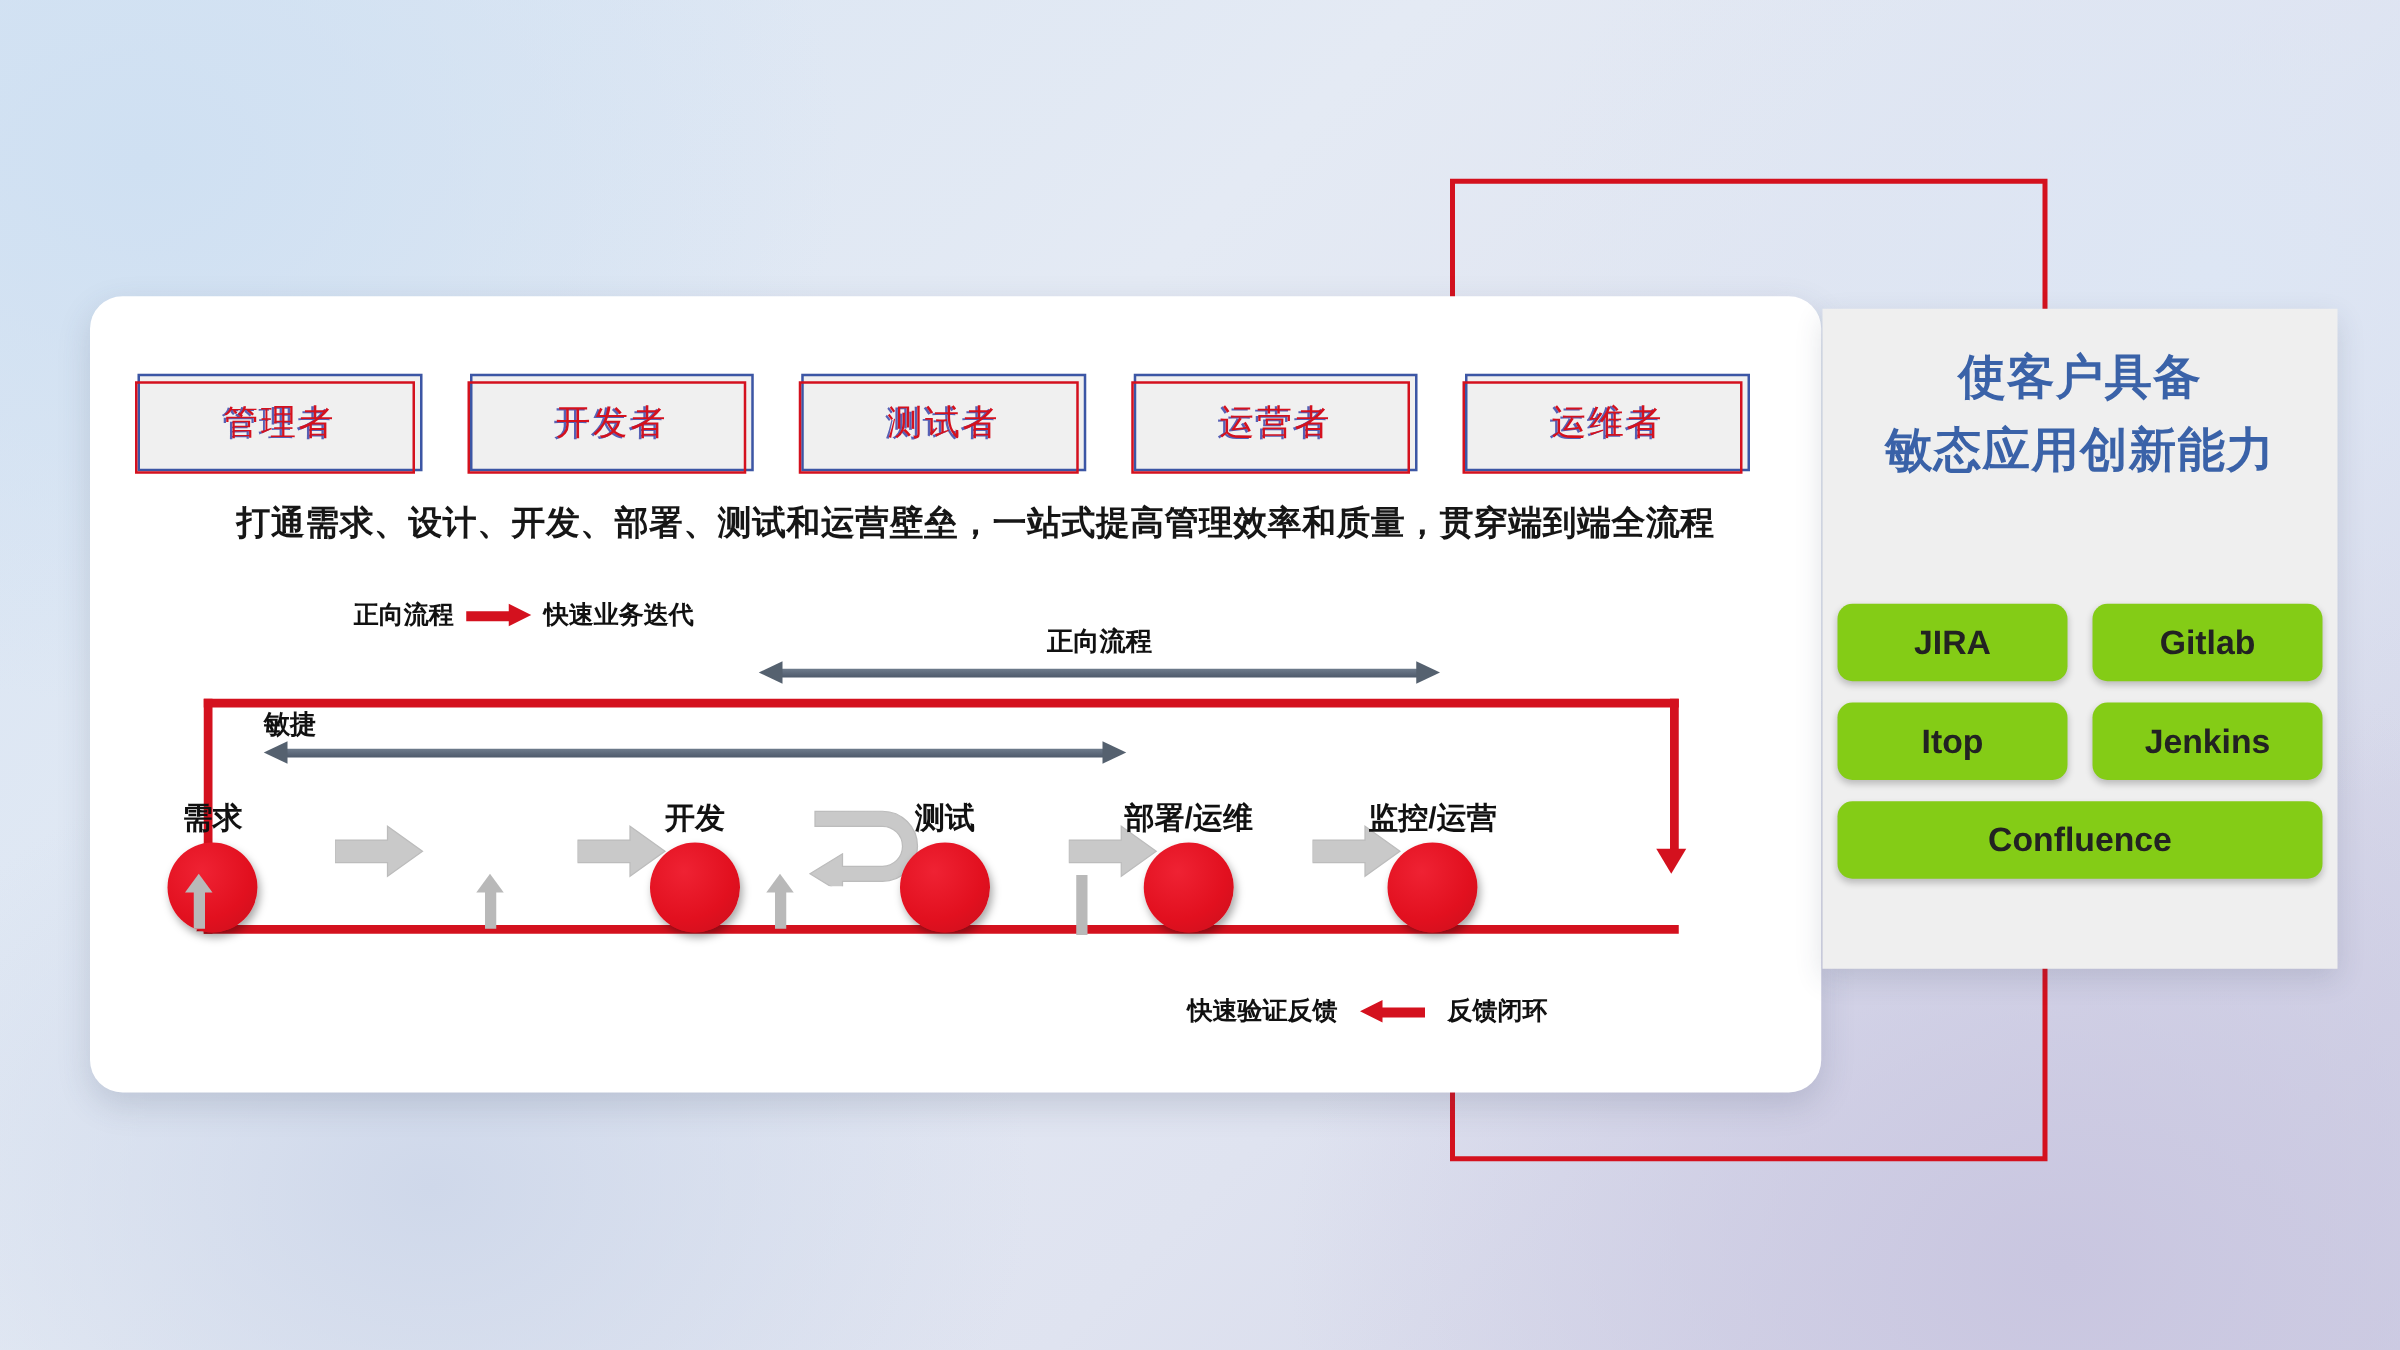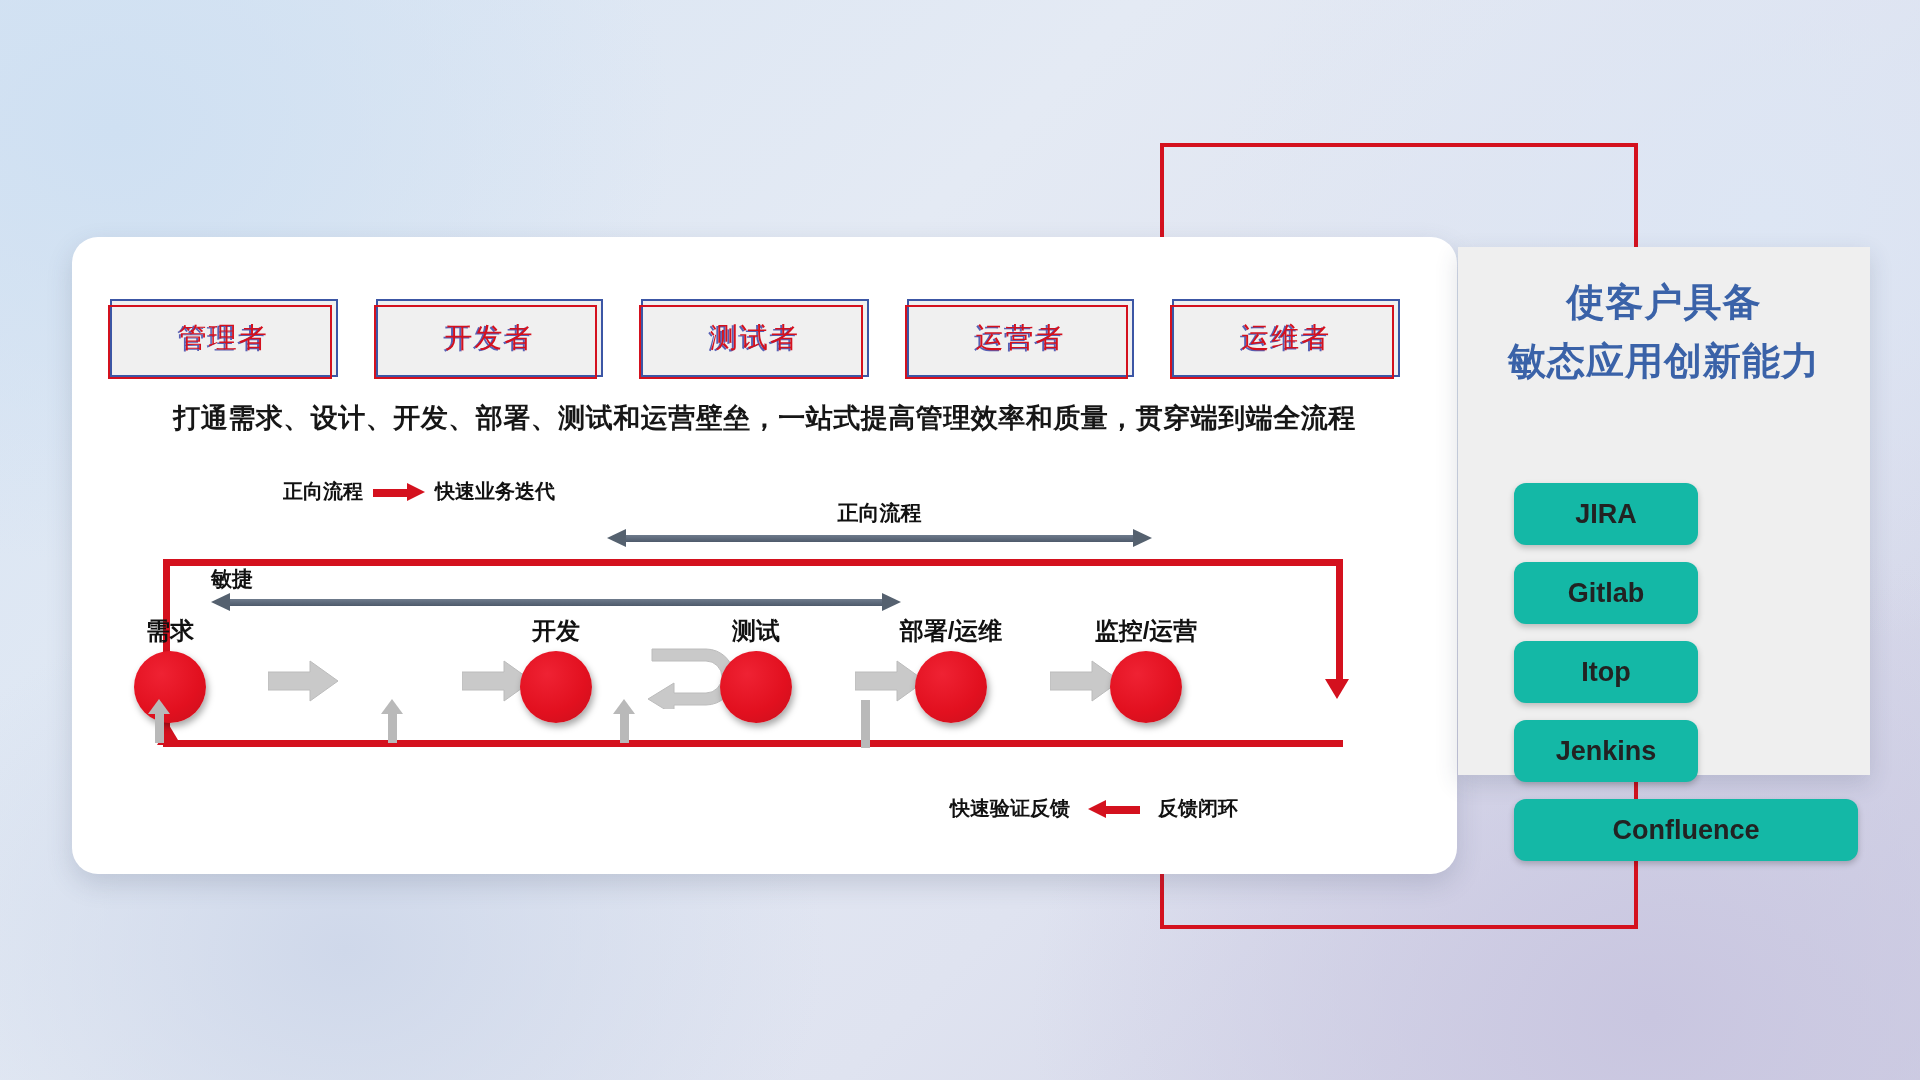--- a/index.html
+++ b/index.html
@@ -38,21 +38,21 @@
     border:2px solid #d4111e;pointer-events:none;
   }
   .role-label{
     position:relative;z-index:3;font-size:28px;color:#d4111e;letter-spacing:2px;
     text-shadow:-2px 1px 0 rgba(60,70,170,.85);
   }
 
   
   #headline{
     position:absolute;left:72px;top:400px;width:1385px;text-align:center;
-    font-size:27px;font-weight:bold;color:#161616;letter-spacing:.5px;
+    font-size:27px;font-weight:bold;color:#161616;letter-spacing:.5px;padding-left:16px;
   }
 
   
   #forward-flow{position:absolute;left:283px;top:478px;display:flex;align-items:center;gap:10px;}
   .anno-text{font-size:20px;font-weight:bold;color:#111;}
   .red-arrow{position:relative;width:52px;height:12px;}
   .red-arrow .shaft{position:absolute;left:0;top:3px;width:36px;height:8px;background:#d4111e;}
   .red-arrow .head{position:absolute;right:0;top:-3px;width:0;height:0;
     border-top:9px solid transparent;border-bottom:9px solid transparent;border-left:18px solid #d4111e;}
   .red-arrow.left .shaft{left:16px;}
@@ -82,21 +82,21 @@
   #loop .lft{position:absolute;left:0;top:0;width:7px;height:188px;background:#d4111e;}
   #loop .rgt{position:absolute;right:0;top:0;width:7px;height:126px;background:#d4111e;}
   #loop .rgt-head{position:absolute;right:-6px;top:120px;width:0;height:0;
      border-left:12px solid transparent;border-right:12px solid transparent;border-top:20px solid #d4111e;}
   #loop .lft-head{position:absolute;left:-6px;bottom:2px;width:0;height:0;
      border-left:12px solid transparent;border-right:12px solid transparent;border-bottom:20px solid #d4111e;}
 
   
   #pipeline{position:absolute;left:120px;top:615px;width:1290px;height:130px;}
   .node{position:absolute;width:130px;text-align:center;}
-  .node .nlabel{font-size:24px;font-weight:bold;color:#111;white-space:nowrap;}
+  .node .nlabel{font-size:24px;font-weight:bold;color:#111;white-space:nowrap;margin-top:23px;}
   .node .dot{
     width:72px;height:72px;border-radius:50%;margin:4px auto 0;
     background:radial-gradient(circle at 38% 32%,#ef2233 0%,#e2101f 58%,#c9101c 100%);
     box-shadow:2px 4px 7px rgba(0,0,0,.35);
   }
   .garrow-sm{position:absolute;width:72px;height:44px;}
   .garrow-sm svg{display:block;}
 
   
   .feed{position:absolute;width:9px;background:#b9b9b9;}
@@ -108,25 +108,24 @@
 
   
   #right-panel{
     position:absolute;left:1458px;top:247px;width:412px;height:528px;
     background:#efefef;box-shadow:0 8px 22px rgba(50,60,90,.16);
   }
   #panel-title{position:absolute;left:0;top:26px;width:412px;text-align:center;}
   #panel-title div{font-size:38px;font-weight:bold;color:#3a62a8;line-height:1.55;letter-spacing:1px;}
   #tools{position:absolute;left:12px;top:236px;width:388px;display:flex;flex-wrap:wrap;gap:17px 20px;}
   .tool{
-    background:#14b8a6;border-radius:12px;height:62px;
+    background:#84cc16;border-radius:12px;height:62px;
     display:flex;align-items:center;justify-content:center;
     font-size:27px;font-weight:bold;color:#222;
     box-shadow:0 3px 6px rgba(0,0,0,.22);
-    margin-left:44px;
   }
   .tool.half{width:184px;}
   .tool.full{width:388px;}
 </style>
 </head>
 <body>
 
 <div class="stage">
 
   <div id="bracket-main" class="bracket"></div>

